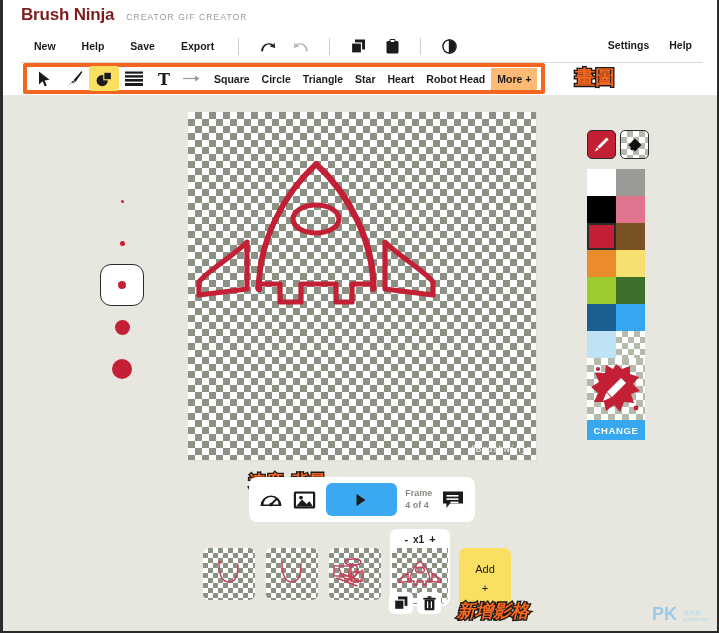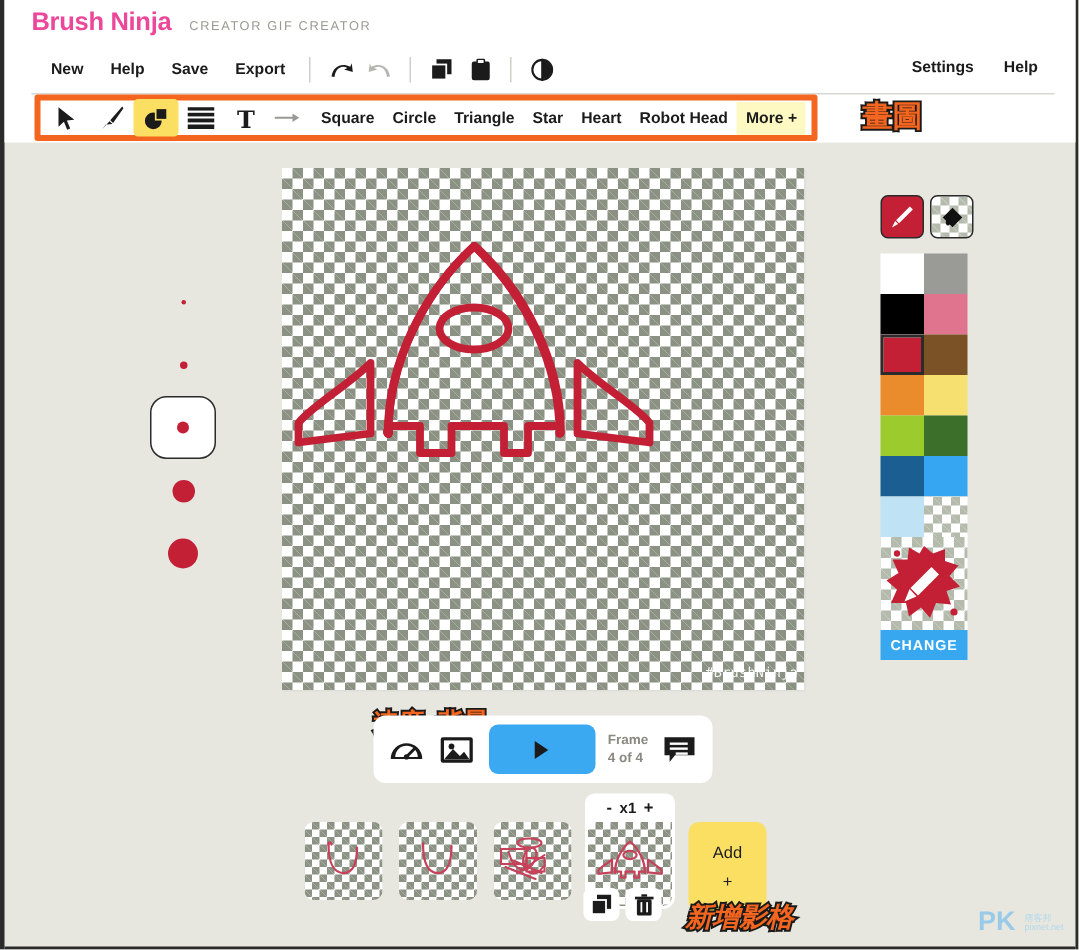--- a/index.html
+++ b/index.html
@@ -16,24 +16,24 @@
     border-left: 3px solid #2b2b2b;
     border-right: 2px solid #2b2b2b;
   }
 
   
   .header {
     position: absolute; left: 0; top: 0; width: 100%; height: 95px;
     background: #ffffff;
   }
   .brand-row { position: absolute; left: 18px; top: 5px; display: flex; align-items: flex-end; gap: 12px; }
-  .brand-title { font-size: 17px; font-weight: bold; color: #ec4899; letter-spacing: -0.2px; }
+  .brand-title { font-size: 17px; font-weight: bold; color: #7f1d1d; letter-spacing: -0.2px; }
   .brand-sub { font-size: 8.5px; color: #9a9a92; letter-spacing: 1.1px; padding-bottom: 3px; }
 
-  .menu-row { position: absolute; left: 22px; top: 36px; display: flex; align-items: center; gap: 0px; }
+  .menu-row { position: absolute; left: 22px; top: 36px; display: flex; align-items: center; gap: 8px; }
   .menu-item {
     font-size: 10.5px; font-weight: bold; color: #1b1b1b;
     padding: 3px 9px; cursor: pointer; white-space: nowrap;
   }
   .menu-sep { width: 1px; height: 17px; background: #cfcfc8; margin: 0 7px; }
   .icon-btn {
     width: 22px; height: 20px; display: flex; align-items: center; justify-content: center;
     cursor: pointer; margin: 0 2px;
   }
   .right-menu { position: absolute; right: 16px; top: 36px; display: flex; gap: 2px; }
@@ -53,21 +53,21 @@
   .tool {
     width: 30px; height: 25px;
     display: flex; align-items: center; justify-content: center;
     cursor: pointer; border-radius: 3px;
   }
   .tool.active { background: #fadf63; }
   .tool-shape {
     font-size: 10.5px; font-weight: bold; color: #1b1b1b;
     padding: 5px 6px; cursor: pointer; white-space: nowrap;
   }
-  .tool-shape.more { background: #fef9c3; }
+  .tool-shape.more { background: #fdba74; }
   .tool-arrow { padding: 0 8px 0 4px; display: flex; align-items: center; }
 
   
   .annot {
     position: absolute;
     font-family: "DejaVu Sans", sans-serif;
     font-weight: bold;
     color: #f4651f;
     -webkit-text-stroke: 2.6px #1a1a1a;
     paint-order: stroke fill;

